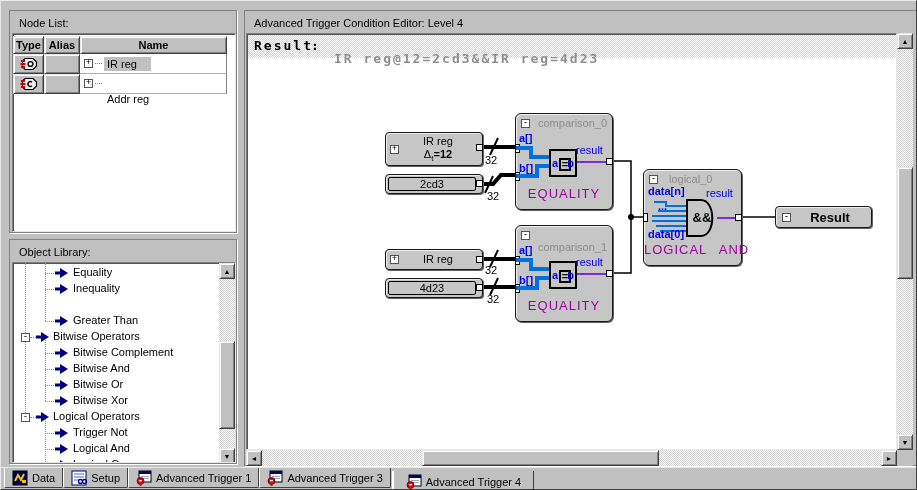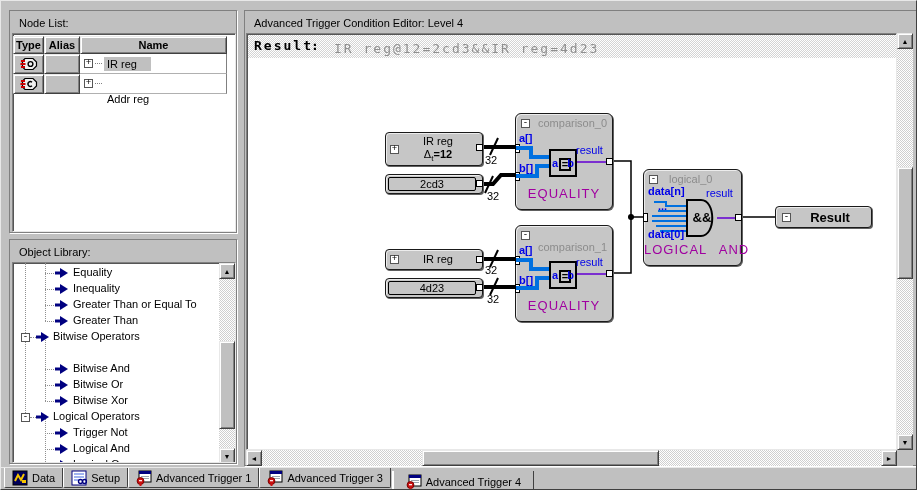--- a/index.html
+++ b/index.html
@@ -114,44 +114,44 @@
         <span class="tlabel" style="left:60px;">Equality</span>
       </div>
       <div class="trow" style="top:18px;">
         <i class="hconn" style="left:32px;top:8px;width:9px;"></i>
         <svg class="aicon" style="left:42px;" width="13" height="10" viewBox="0 0 13 10">
             <path d="M0 5 H6" stroke="#000080" stroke-width="3"></path>
             <path d="M5 0 L13 5 L5 10 Z" fill="#000080"></path>
           </svg>
         <span class="tlabel" style="left:60px;">Inequality</span>
       </div>
-      <div class="trow" style="top:34px;">
-        <i class="hconn" style="left:32px;top:8px;width:9px;"></i>
-        <svg class="aicon" style="left:42px;" width="13" height="10" viewBox="0 0 13 10">
-            <path d="M0 5 H6" stroke="#000080" stroke-width="3"></path>
-            <path d="M5 0 L13 5 L5 10 Z" fill="#000080"></path>
-          </svg>
-        <span class="tlabel" style="left:60px;">Greater Than or Equal To</span>
-      </div>
       <div class="trow" style="top:50px;">
         <i class="hconn" style="left:32px;top:8px;width:9px;"></i>
         <svg class="aicon" style="left:42px;" width="13" height="10" viewBox="0 0 13 10">
             <path d="M0 5 H6" stroke="#000080" stroke-width="3"></path>
             <path d="M5 0 L13 5 L5 10 Z" fill="#000080"></path>
           </svg>
         <span class="tlabel" style="left:60px;">Greater Than</span>
       </div>
       <div class="trow" style="top:66px;">
         <span class="ebox" style="left:8px;top:4px;">-</span>
         <i class="hconn" style="left:17px;top:8px;width:6px;"></i>
         <svg class="aicon" style="left:23px;" width="13" height="10" viewBox="0 0 13 10">
             <path d="M0 5 H6" stroke="#000080" stroke-width="3"></path>
             <path d="M5 0 L13 5 L5 10 Z" fill="#000080"></path>
           </svg>
         <span class="tlabel" style="left:40px;">Bitwise Operators</span>
+      </div>
+      <div class="trow" style="top:82px;">
+        <i class="hconn" style="left:32px;top:8px;width:9px;"></i>
+        <svg class="aicon" style="left:42px;" width="13" height="10" viewBox="0 0 13 10">
+            <path d="M0 5 H6" stroke="#000080" stroke-width="3"></path>
+            <path d="M5 0 L13 5 L5 10 Z" fill="#000080"></path>
+          </svg>
+        <span class="tlabel" style="left:60px;">Bitwise Complement</span>
       </div>
       <div class="trow" style="top:98px;">
         <i class="hconn" style="left:32px;top:8px;width:9px;"></i>
         <svg class="aicon" style="left:42px;" width="13" height="10" viewBox="0 0 13 10">
             <path d="M0 5 H6" stroke="#000080" stroke-width="3"></path>
             <path d="M5 0 L13 5 L5 10 Z" fill="#000080"></path>
           </svg>
         <span class="tlabel" style="left:60px;">Bitwise And</span>
       </div>
       <div class="trow" style="top:130px;">
@@ -214,21 +214,21 @@
   </div>
 
   <div class="panel" style="left:243px;top:9px;width:774px;height:456px;">
     <div class="hdr">Advanced Trigger Condition Editor: Level 4</div>
 
     <div class="fld" style="left:1px;top:22px;width:651px;height:417px;overflow:hidden;">
 
       <div class="dither" style="position:absolute;left:1px;top:1px;width:648px;height:23px;">
         <span class="resulttext" style="position:absolute;left:6px;top:3px;font-weight:bold;">Result</span>
         <span class="resulttext" style="position:absolute;left:63px;top:3px;font-weight:bold;">:</span>
-        <span class="resulttext" style="position:absolute;left:86px;top:6px;color:#8f8f8f;">IR reg@12=2cd3&amp;&amp;IR reg=4d23</span>
+        <span class="resulttext" style="position:absolute;left:86px;top:16px;color:#8f8f8f;font-weight:bold;">IR reg@12=2cd3&amp;&amp;IR reg=4d23</span>
       </div>
 
       <svg style="position:absolute;left:0;top:0;" width="651" height="417" viewBox="0 0 651 417">
         <path d="M230 113 H268" stroke="#000" stroke-width="4" fill="none"></path>
         <path d="M230 150 H246 L254 141 H268" stroke="#000" stroke-width="4" fill="none"></path>
         <path d="M230 225 H268" stroke="#000" stroke-width="4" fill="none"></path>
         <path d="M230 253 H268" stroke="#000" stroke-width="4" fill="none"></path>
         <path d="M243 121 L251 104" stroke="#000" stroke-width="2"></path>
         <path d="M238 159 L246 142" stroke="#000" stroke-width="2"></path>
         <path d="M243 233 L251 216" stroke="#000" stroke-width="2"></path>

